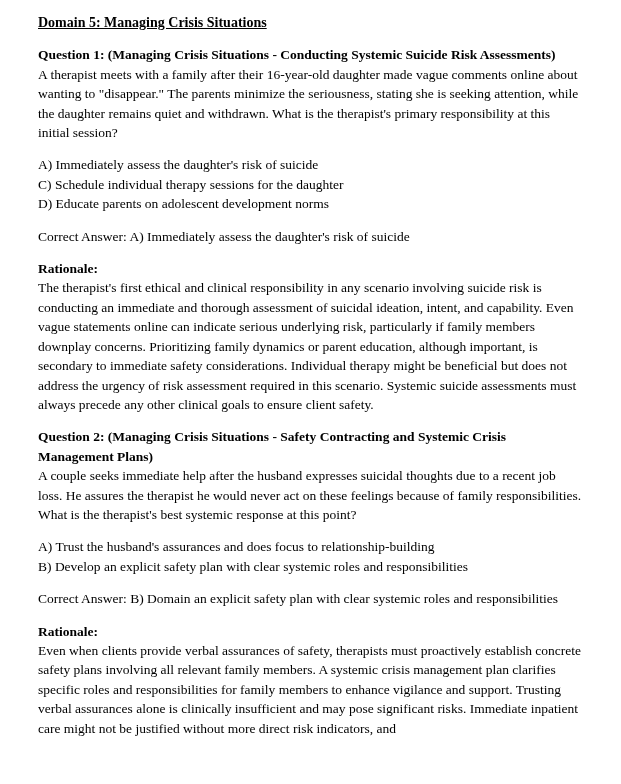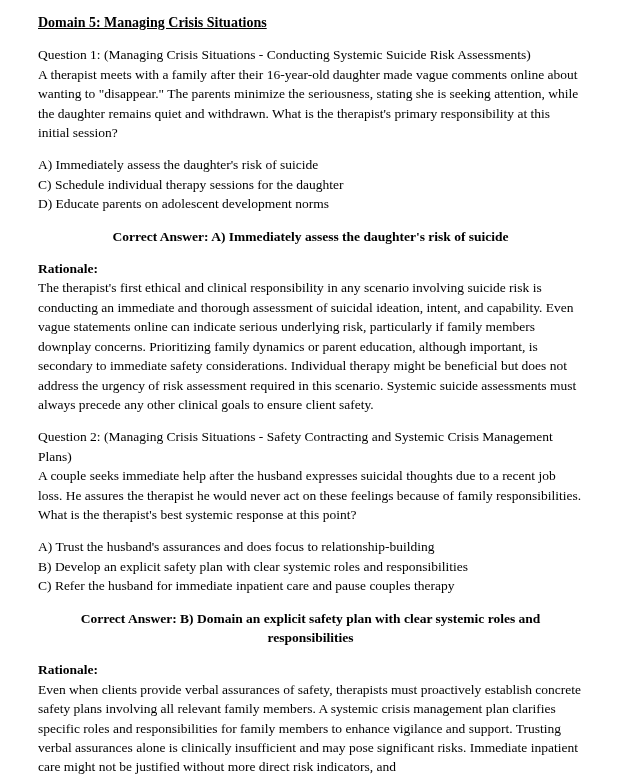--- a/index.html
+++ b/index.html
@@ -24,28 +24,27 @@
   .doc-title {
     font-weight: bold;
     text-decoration: underline;
     font-size: 14px;
     margin-bottom: 13px;
   }
   .para {
     margin-bottom: 13px;
   }
   .q-heading {
-    font-weight: normal;
+    font-weight: bold;
   }
   .options .option-line {
     
   }
   .correct-answer {
-    font-weight: bold;
-    text-align: center;
+    font-weight: normal;
   }
   .rationale-label {
     font-weight: bold;
   }
 </style>
 </head>
 <body>
 
 <div class="page">
 
@@ -70,21 +69,20 @@
   </div>
 
   <div class="para">
     <div class="q-heading">Question 2: (Managing Crisis Situations - Safety Contracting and Systemic Crisis Management Plans)</div>
     <div class="q-body">A couple seeks immediate help after the husband expresses suicidal thoughts due to a recent job loss. He assures the therapist he would never act on these feelings because of family responsibilities. What is the therapist's best systemic response at this point?</div>
   </div>
 
   <div class="para options">
     <div class="option-line">A) Trust the husband's assurances and does focus to relationship-building</div>
     <div class="option-line">B) Develop an explicit safety plan with clear systemic roles and responsibilities</div>
-    <div class="option-line">C) Refer the husband for immediate inpatient care and pause couples therapy</div>
   </div>
 
   <div class="para correct-answer">Correct Answer: B) Domain an explicit safety plan with clear systemic roles and responsibilities</div>
 
   <div class="para">
     <div class="rationale-label">Rationale:</div>
     <div class="rationale-text">Even when clients provide verbal assurances of safety, therapists must proactively establish concrete safety plans involving all relevant family members. A systemic crisis management plan clarifies specific roles and responsibilities for family members to enhance vigilance and support. Trusting verbal assurances alone is clinically insufficient and may pose significant risks. Immediate inpatient care might not be justified without more direct risk indicators, and</div>
   </div>
 
 </div>

